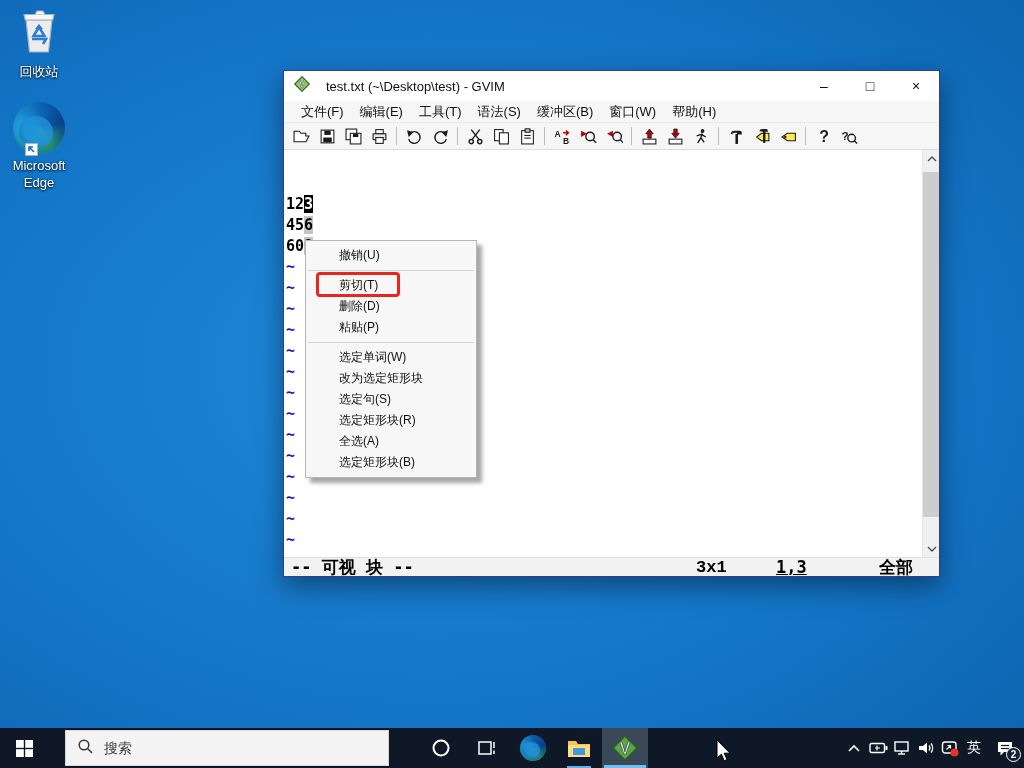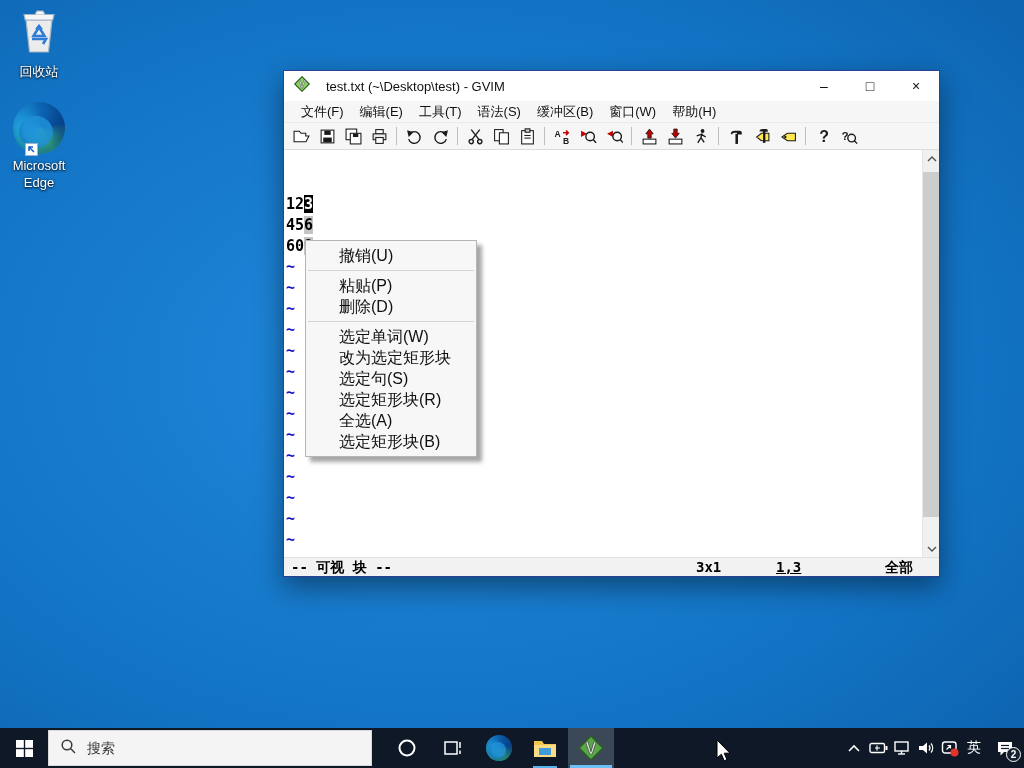--- a/index.html
+++ b/index.html
@@ -44,40 +44,40 @@
   .visel { background:#c4c4c4; color:#000; }
   .tilde { height:21px; line-height:21px; color:#1414c8; font-family:"DejaVu Sans Mono", monospace;
     font-size:15px; font-weight:700; }
 
   .vscroll { position:absolute; right:0; top:0; bottom:0; width:17px; background:#f0f0f0; border-left:1px solid #e6e6e6; }
   .scroll-up, .scroll-down { position:absolute; left:0; width:17px; height:17px; display:flex; align-items:center; justify-content:center; }
   .scroll-up { top:0; } .scroll-down { bottom:0; }
   .scroll-thumb { position:absolute; left:0; top:22px; width:17px; height:345px; background:#cdcdcd; }
 
   .statusbar { position:relative; height:19px; background:#f2f2f2; border-top:1px solid #e0e0e0;
-    font-family:"DejaVu Sans Mono", monospace; font-size:14px; font-weight:700; color:#000; }
+    font-family:"DejaVu Sans Mono", monospace; font-size:17px; font-weight:700; color:#000; }
   .statusbar span { position:absolute; top:0; line-height:19px; }
-  .st-mode { left:7px; } .st-block { left:412px; } .st-pos { left:492px;text-decoration:underline; } .st-scroll { right:26px; }
+  .st-mode { left:7px; } .st-block { left:412px;font-family:Liberation Mono, monospace; } .st-pos { left:492px;text-decoration:underline; } .st-scroll { right:26px; }
 
   
   .ctx { position:absolute; left:21px; top:90px; width:172px; background:#f7f7f7;
     border:1px solid #b5b5b5; padding:4px 0; box-shadow: 5px 5px 4px rgba(0,0,0,.35); z-index:40; }
-  .ctx-item { position:relative; height:21px; line-height:21px; padding-left:33px; font-size:16px; color:#101010; }
+  .ctx-item { position:relative; height:21px; line-height:21px; padding-left:33px; font-size:12px; color:#101010; }
   .ctx-sep { height:9px; position:relative; }
   .ctx-sep::after { content:""; position:absolute; left:2px; right:2px; top:4px; border-top:1px solid #d6d6d6; }
   .redbox { position:absolute; left:10px; top:-3px; width:84px; height:25px;
     border:3px solid #e8261f; border-radius:4px; pointer-events:none; }
 
   
   .taskbar { position:absolute; left:0; bottom:0; width:1024px; height:40px; background:#0e1826;
     display:flex; align-items:stretch; z-index:90; }
   .tb-item { display:flex; align-items:center; justify-content:center; }
   .start { width:48px; }
   .searchbox { position:relative; width:324px; background:#f4f4f4; border:1px solid #d8d8d8;
-    margin:2px 0; display:flex; align-items:center; padding-left:11px; }
+    margin:2px 17px; display:flex; align-items:center; padding-left:11px; }
   .searchbox input { border:none; outline:none; background:transparent; font-size:14px; color:#333;
     margin-left:10px; width:250px; font-family:"Liberation Sans", sans-serif; }
   .searchbox input::placeholder { color:#3a3a3a; opacity:1; }
   .appbtn { position:relative; width:46px; }
   .appbtn .underline { position:absolute; bottom:0; left:11px; right:11px; height:2px; background:#55b3ee; }
   .gvim-btn { background:#3b4857; }
   .gvim-btn .underline { left:2px; right:2px; height:3px; background:#6cc0f5; }
   .tray { position:absolute; right:0; top:0; height:40px; display:flex; align-items:center; }
   .tray-ico { width:24px; height:40px; display:flex; align-items:center; justify-content:center; }
   .tray-txt { color:#fff; font-size:14px; width:24px; text-align:center; }
@@ -316,22 +316,23 @@
         <div class="scroll-down">
           <svg width="10" height="6" viewBox="0 0 10 6">
               <polyline points="1,1 5,5 9,1" fill="none" stroke="#505050" stroke-width="1.4"></polyline>
             </svg>
         </div>
       </div>
 
       <div class="ctx">
           <div class="ctx-item"><span>撤销(U)</span></div>
           <div class="ctx-sep"></div>
+          <div class="ctx-item"><span>剪切(T)</span><div class="redbox"></div></div>
+          <div class="ctx-item"><span>删除(D)</span></div>
           <div class="ctx-item"><span>粘贴(P)</span></div>
-          <div class="ctx-item"><span>删除(D)</span></div>
           <div class="ctx-sep"></div>
           <div class="ctx-item"><span>选定单词(W)</span></div>
           <div class="ctx-item"><span>改为选定矩形块</span></div>
           <div class="ctx-item"><span>选定句(S)</span></div>
           <div class="ctx-item"><span>选定矩形块(R)</span></div>
           <div class="ctx-item"><span>全选(A)</span></div>
           <div class="ctx-item"><span>选定矩形块(B)</span></div>
         </div>
     </div>
 

